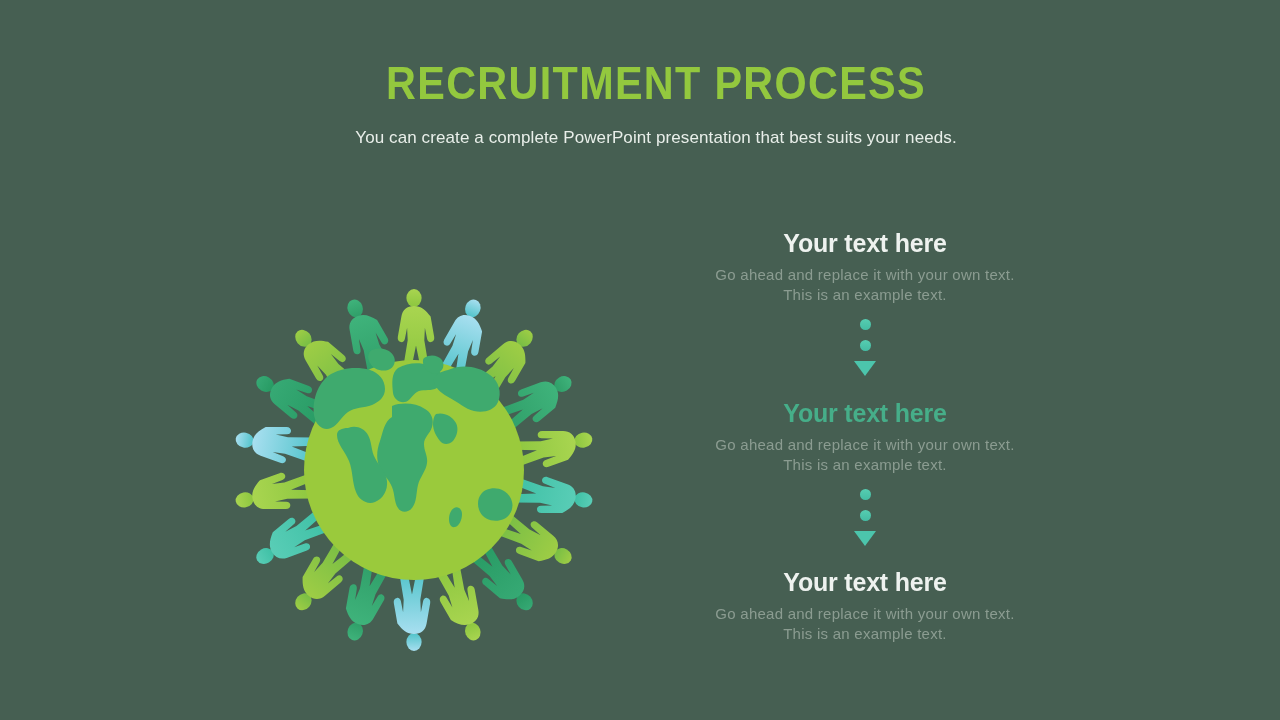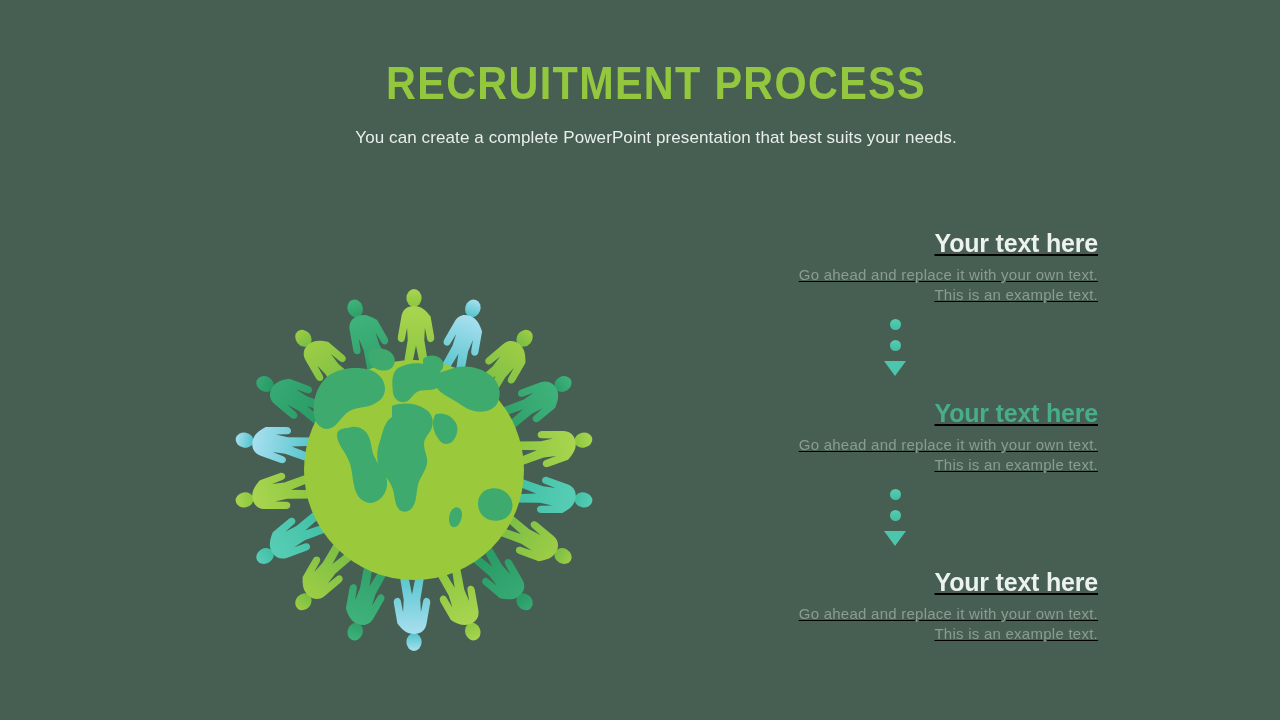--- a/index.html
+++ b/index.html
@@ -44,24 +44,23 @@
   #illustration {
     position:absolute;
     left:186px; top:218px;
     width:456px; height:456px;
   }
   #illustration svg { display:block; width:100%; height:100%; }
 
   
   #text-column {
     position:absolute;
-    left:692px; top:228px;
+    left:662px; top:228px;
     width:406px;
-    text-align:right;
-    text-decoration:underline;
+    text-align:center;
   }
   .text-block { width:100%; }
   .block-heading {
     font-size:25px;
     font-weight:bold;
     letter-spacing:-0.2px;
     line-height:1.2;
   }
   .block-heading.light { color:#eef2ef; }
   .block-heading.teal  { color:#46ae89; }

